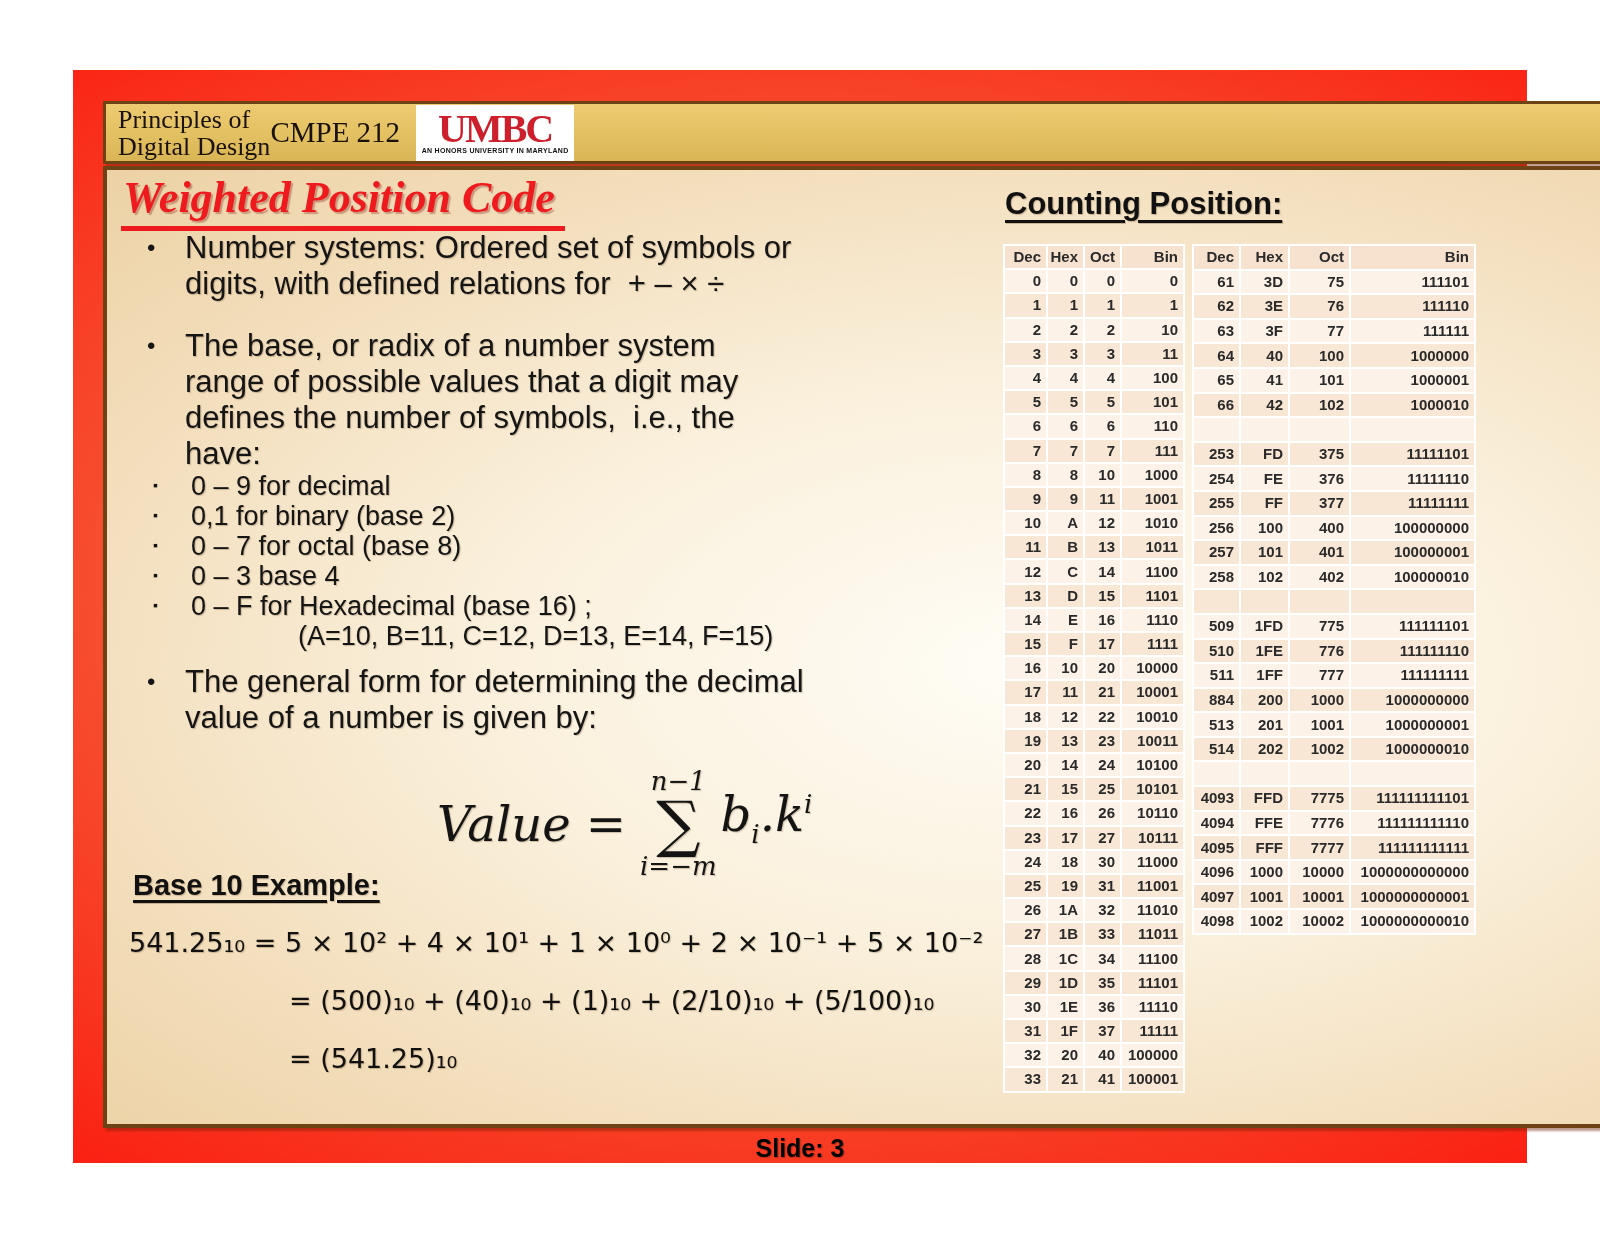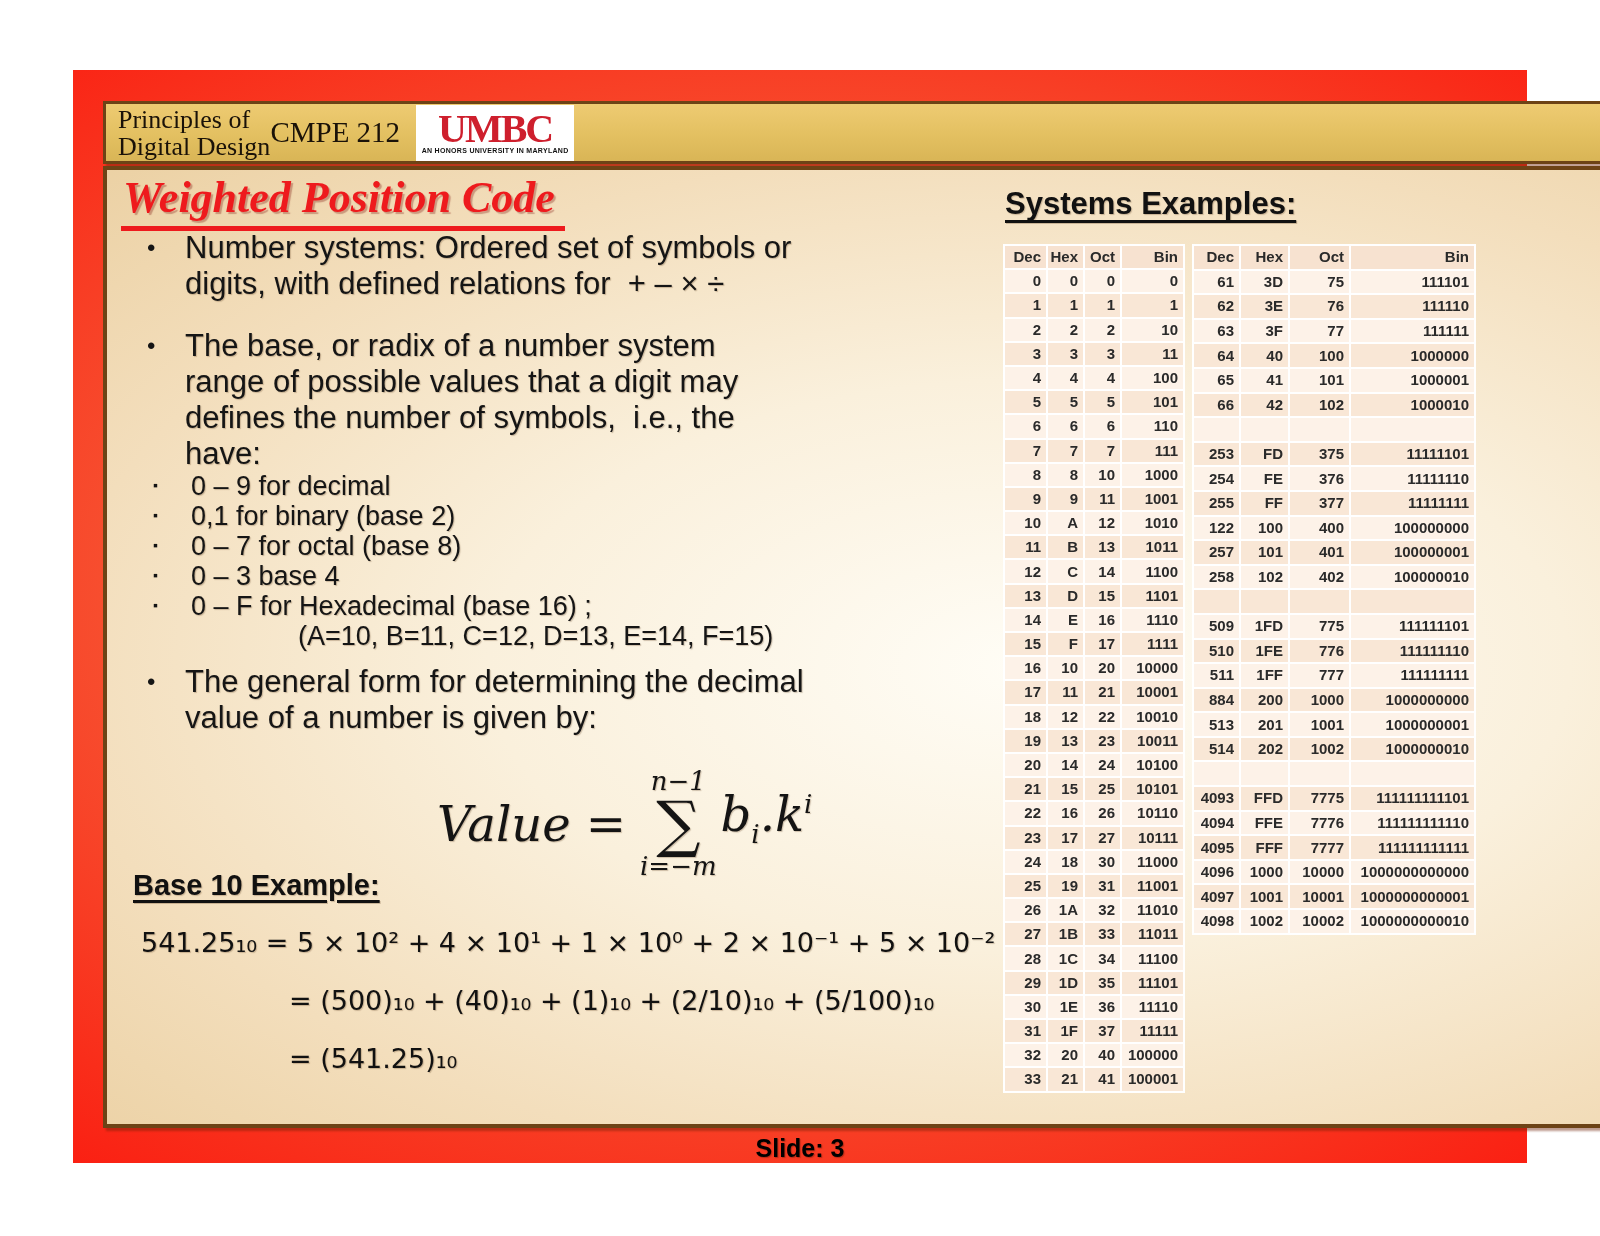--- a/index.html
+++ b/index.html
@@ -52,21 +52,21 @@
   .f-sigma{font-size:62px;line-height:58px;}
   .f-body{display:flex;align-items:baseline;font-style:italic;font-size:48px;transform:translateY(-10px);}
   .f-sub{font-style:italic;font-size:26px;transform:translateY(12px);}
   .f-sup{font-style:italic;font-size:26px;transform:translateY(-18px);}
 
   .base10-heading{position:absolute;left:26px;top:699px;font-weight:bold;font-size:29px;color:#111;
                   text-decoration:underline;text-decoration-thickness:3px;text-underline-offset:5px;
                   text-shadow:1px 1px 1px rgba(100,70,40,.3);}
   .eq{position:absolute;font-family:"DejaVu Sans","Liberation Sans",sans-serif;font-size:27px;color:#111;
       white-space:pre;text-shadow:1px 1px 1px rgba(100,70,40,.3);}
-  #eq1{left:34px;top:757px;}
+  #eq1{left:22px;top:757px;}
   #eq2{left:182px;top:815px;}
   #eq3{left:182px;top:873px;}
 
   
   .counting-heading{position:absolute;left:898px;top:16px;font-weight:bold;font-size:31px;color:#111;
                     text-decoration:underline;text-decoration-thickness:3px;text-underline-offset:6px;
                     text-shadow:1px 1px 1px rgba(100,70,40,.3);}
   table.ctable{position:absolute;border-collapse:separate;border-spacing:2px;background:#ffffff;}
   .ctable th,.ctable td{font-family:"Liberation Sans",sans-serif;font-weight:bold;font-size:15px;
                         text-align:right;padding:0 5px 0 0;color:#2a2a2a;background:#fbecdd;}
@@ -166,21 +166,21 @@
           <span>k</span>
           <span class="f-sup">i</span>
         </span>
       </div>
 
       <div class="base10-heading">Base 10 Example:</div>
       <div class="eq" id="eq1">541.25₁₀ = 5 × 10² + 4 × 10¹ + 1 × 10⁰ + 2 × 10⁻¹ + 5 × 10⁻²</div>
       <div class="eq" id="eq2">= (500)₁₀ + (40)₁₀ + (1)₁₀ + (2/10)₁₀ + (5/100)₁₀</div>
       <div class="eq" id="eq3">= (541.25)₁₀</div>
 
-      <div class="counting-heading">Systems Examples:</div>
+      <div class="counting-heading">Counting Position:</div>
       <table class="ctable" id="table1">
         <thead>
             <tr>
               <th class="c0">Dec</th>
               <th class="c1">Hex</th>
               <th class="c2">Oct</th>
               <th class="c3">Bin</th>
             </tr>
           </thead>
         <tbody>
@@ -454,21 +454,21 @@
               <td class="c2">376</td>
               <td class="c3">11111110</td>
             </tr>
             <tr>
               <td class="c0">255</td>
               <td class="c1">FF</td>
               <td class="c2">377</td>
               <td class="c3">11111111</td>
             </tr>
             <tr>
-              <td class="c0">122</td>
+              <td class="c0">256</td>
               <td class="c1">100</td>
               <td class="c2">400</td>
               <td class="c3">100000000</td>
             </tr>
             <tr>
               <td class="c0">257</td>
               <td class="c1">101</td>
               <td class="c2">401</td>
               <td class="c3">100000001</td>
             </tr>

